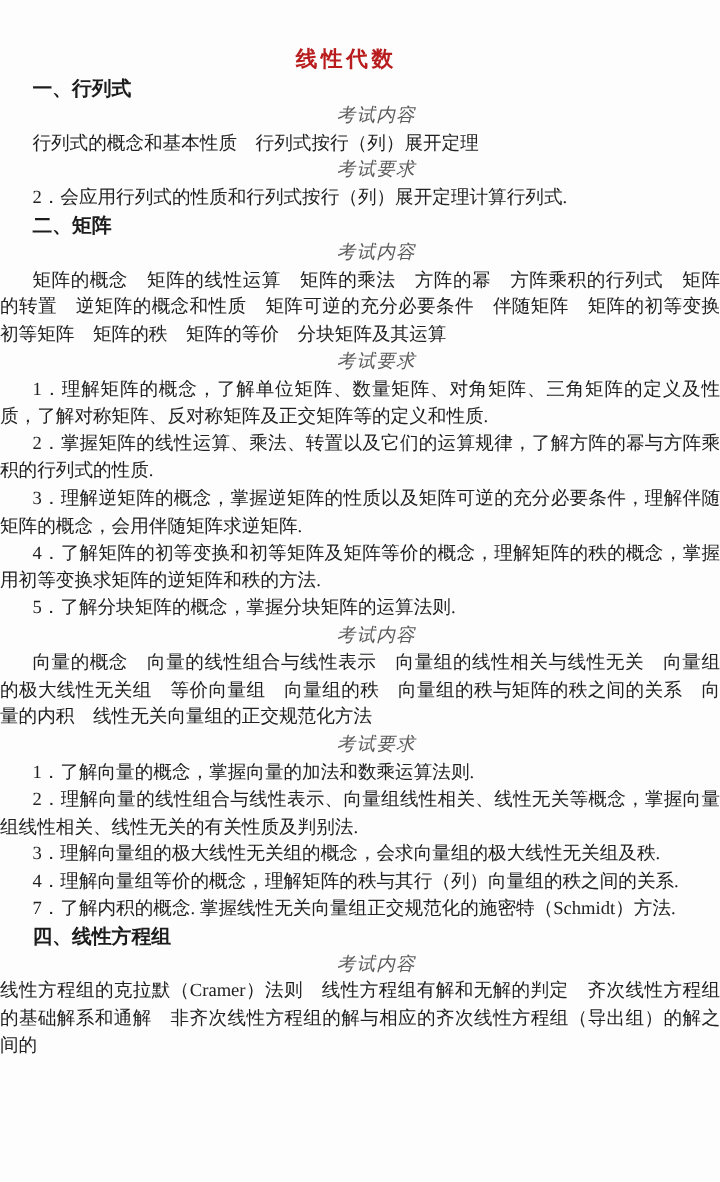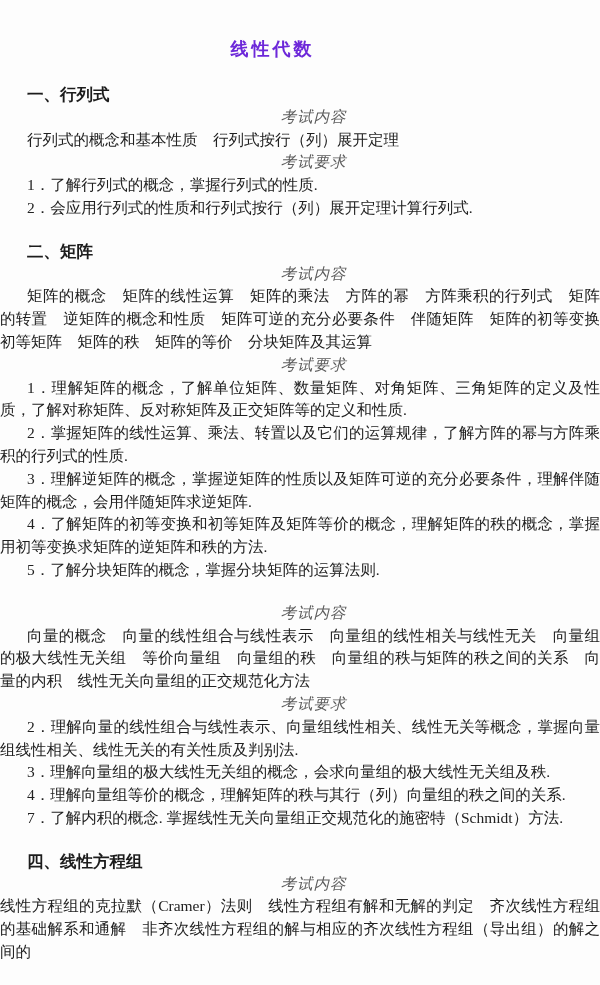--- a/index.html
+++ b/index.html
@@ -20,23 +20,24 @@
   .no-indent { text-indent: 0; }
   .doc-title {
     width: 545px;
     margin-top: 30px;
     text-align: center;
     font-family: "Liberation Sans", "DejaVu Sans", sans-serif;
     font-size: 18px;
     font-weight: 700;
     letter-spacing: 3px;
     line-height: 28px;
-    color: #6d28d9;
+    color: #b91c1c;
+    margin-left: 16px;
   }
-  .sec { margin-top: 20px; }
+  .sec { }
   .sec-heading {
     font-family: "Liberation Sans", "DejaVu Sans", sans-serif;
     font-size: 16.5px;
     font-weight: 700;
     text-indent: 27px;
     color: #1c1c1c;
     line-height: 22.8px;
     text-align: left;
   }
   .kai {
@@ -53,40 +54,40 @@
 <div class="page">
 
 
   <h1 class="doc-title">线性代数</h1>
 
   <section class="sec">
     <h2 class="sec-heading">一、行列式</h2>
     <p class="kai">考试内容</p>
     <p class="indent">行列式的概念和基本性质　行列式按行（列）展开定理</p>
     <p class="kai">考试要求</p>
-    <p class="indent">1．了解行列式的概念，掌握行列式的性质.</p>
     <p class="indent">2．会应用行列式的性质和行列式按行（列）展开定理计算行列式.</p>
   </section>
 
   <section class="sec">
     <h2 class="sec-heading">二、矩阵</h2>
     <p class="kai">考试内容</p>
     <p class="indent">矩阵的概念　矩阵的线性运算　矩阵的乘法　方阵的幂　方阵乘积的行列式　矩阵的转置　逆矩阵的概念和性质　矩阵可逆的充分必要条件　伴随矩阵　矩阵的初等变换　初等矩阵　矩阵的秩　矩阵的等价　分块矩阵及其运算</p>
     <p class="kai">考试要求</p>
     <p class="indent">1．理解矩阵的概念，了解单位矩阵、数量矩阵、对角矩阵、三角矩阵的定义及性质，了解对称矩阵、反对称矩阵及正交矩阵等的定义和性质.</p>
     <p class="indent">2．掌握矩阵的线性运算、乘法、转置以及它们的运算规律，了解方阵的幂与方阵乘积的行列式的性质.</p>
     <p class="indent">3．理解逆矩阵的概念，掌握逆矩阵的性质以及矩阵可逆的充分必要条件，理解伴随矩阵的概念，会用伴随矩阵求逆矩阵.</p>
     <p class="indent">4．了解矩阵的初等变换和初等矩阵及矩阵等价的概念，理解矩阵的秩的概念，掌握用初等变换求矩阵的逆矩阵和秩的方法.</p>
     <p class="indent">5．了解分块矩阵的概念，掌握分块矩阵的运算法则.</p>
   </section>
 
   <section class="sec">
     <p class="kai">考试内容</p>
     <p class="indent">向量的概念　向量的线性组合与线性表示　向量组的线性相关与线性无关　向量组的极大线性无关组　等价向量组　向量组的秩　向量组的秩与矩阵的秩之间的关系　向量的内积　线性无关向量组的正交规范化方法</p>
     <p class="kai">考试要求</p>
+    <p class="indent">1．了解向量的概念，掌握向量的加法和数乘运算法则.</p>
     <p class="indent">2．理解向量的线性组合与线性表示、向量组线性相关、线性无关等概念，掌握向量组线性相关、线性无关的有关性质及判别法.</p>
     <p class="indent">3．理解向量组的极大线性无关组的概念，会求向量组的极大线性无关组及秩.</p>
     <p class="indent">4．理解向量组等价的概念，理解矩阵的秩与其行（列）向量组的秩之间的关系.</p>
     <p class="indent">7．了解内积的概念. 掌握线性无关向量组正交规范化的施密特（Schmidt）方法.</p>
   </section>
 
   <section class="sec">
     <h2 class="sec-heading">四、线性方程组</h2>
     <p class="kai">考试内容</p>
     <p class="no-indent">线性方程组的克拉默（Cramer）法则　线性方程组有解和无解的判定　齐次线性方程组的基础解系和通解　非齐次线性方程组的解与相应的齐次线性方程组（导出组）的解之间的</p>

